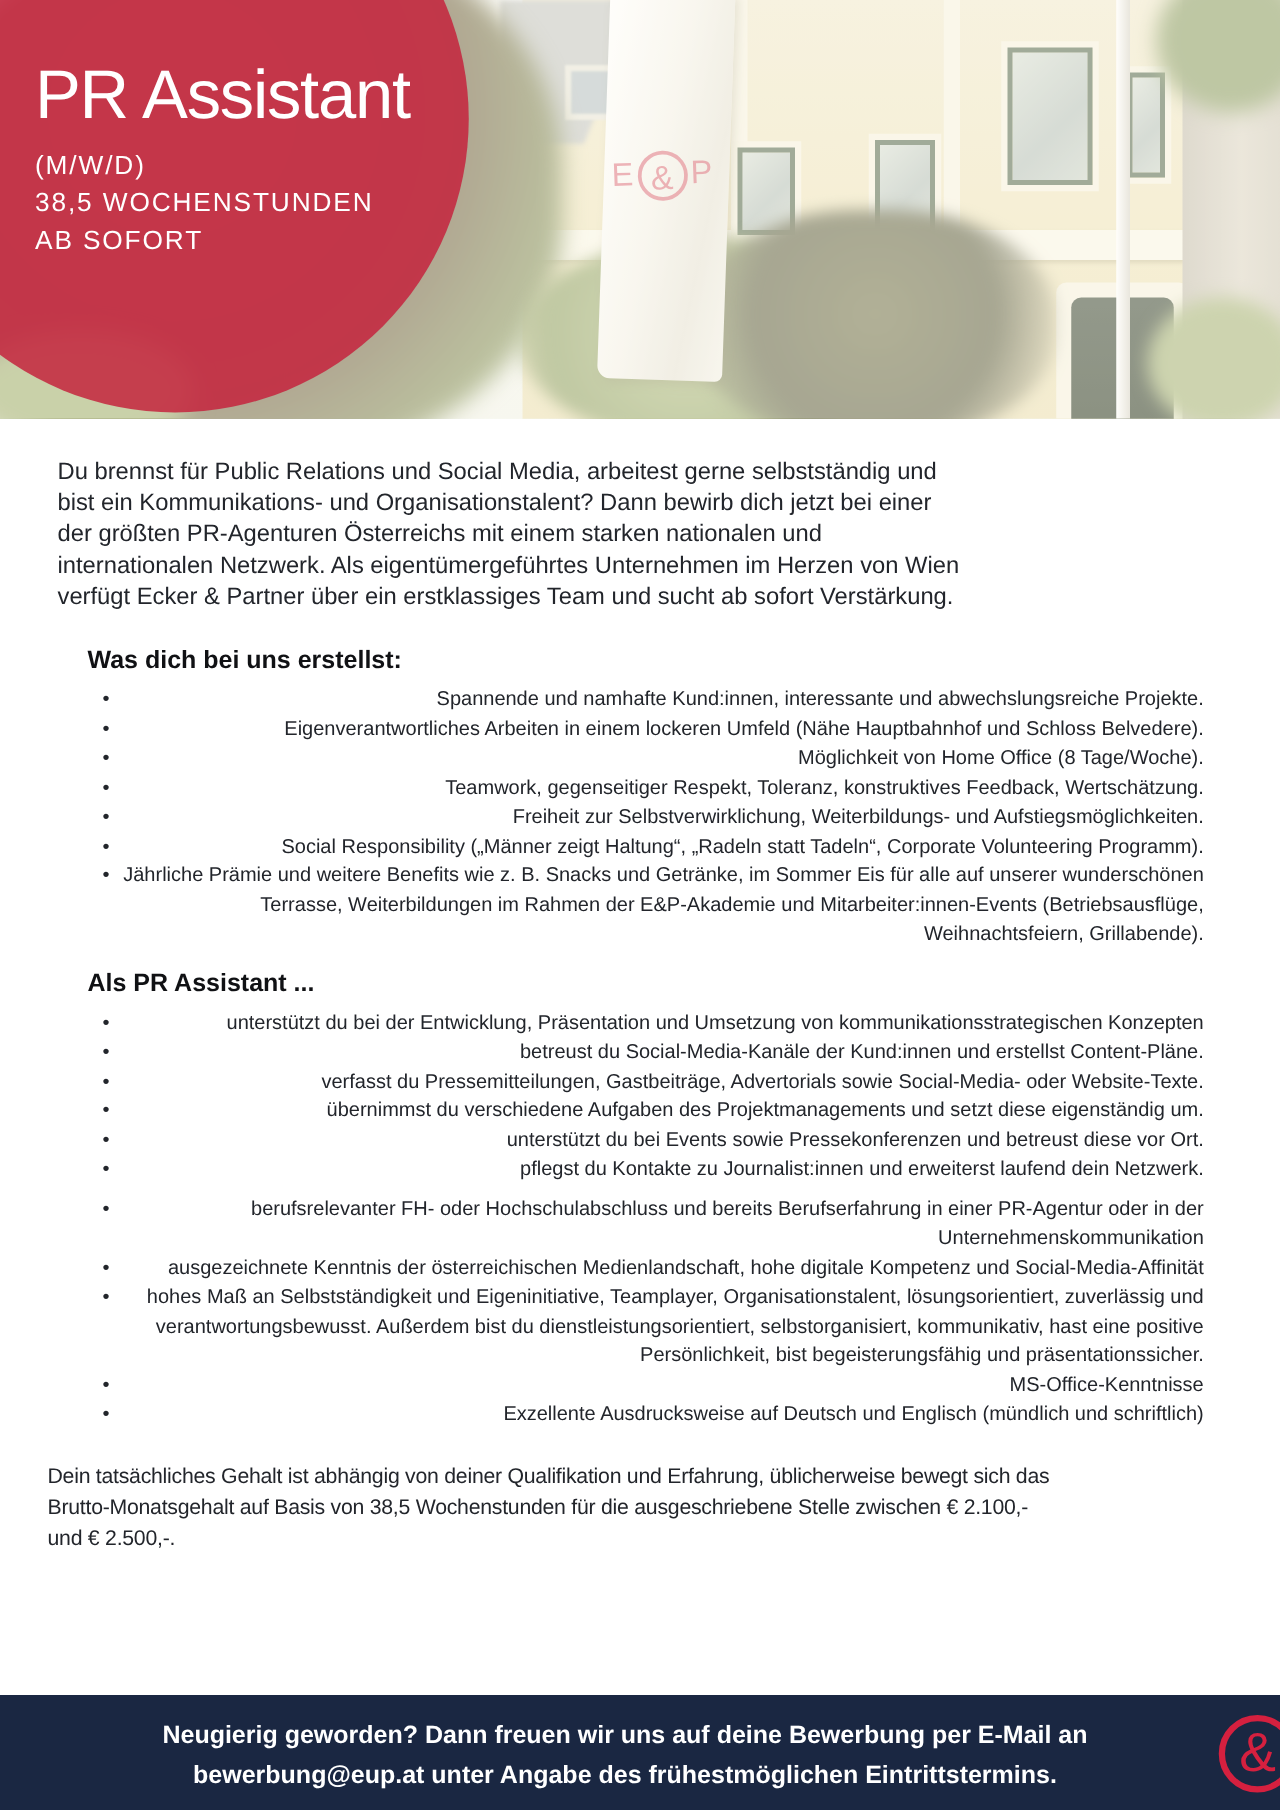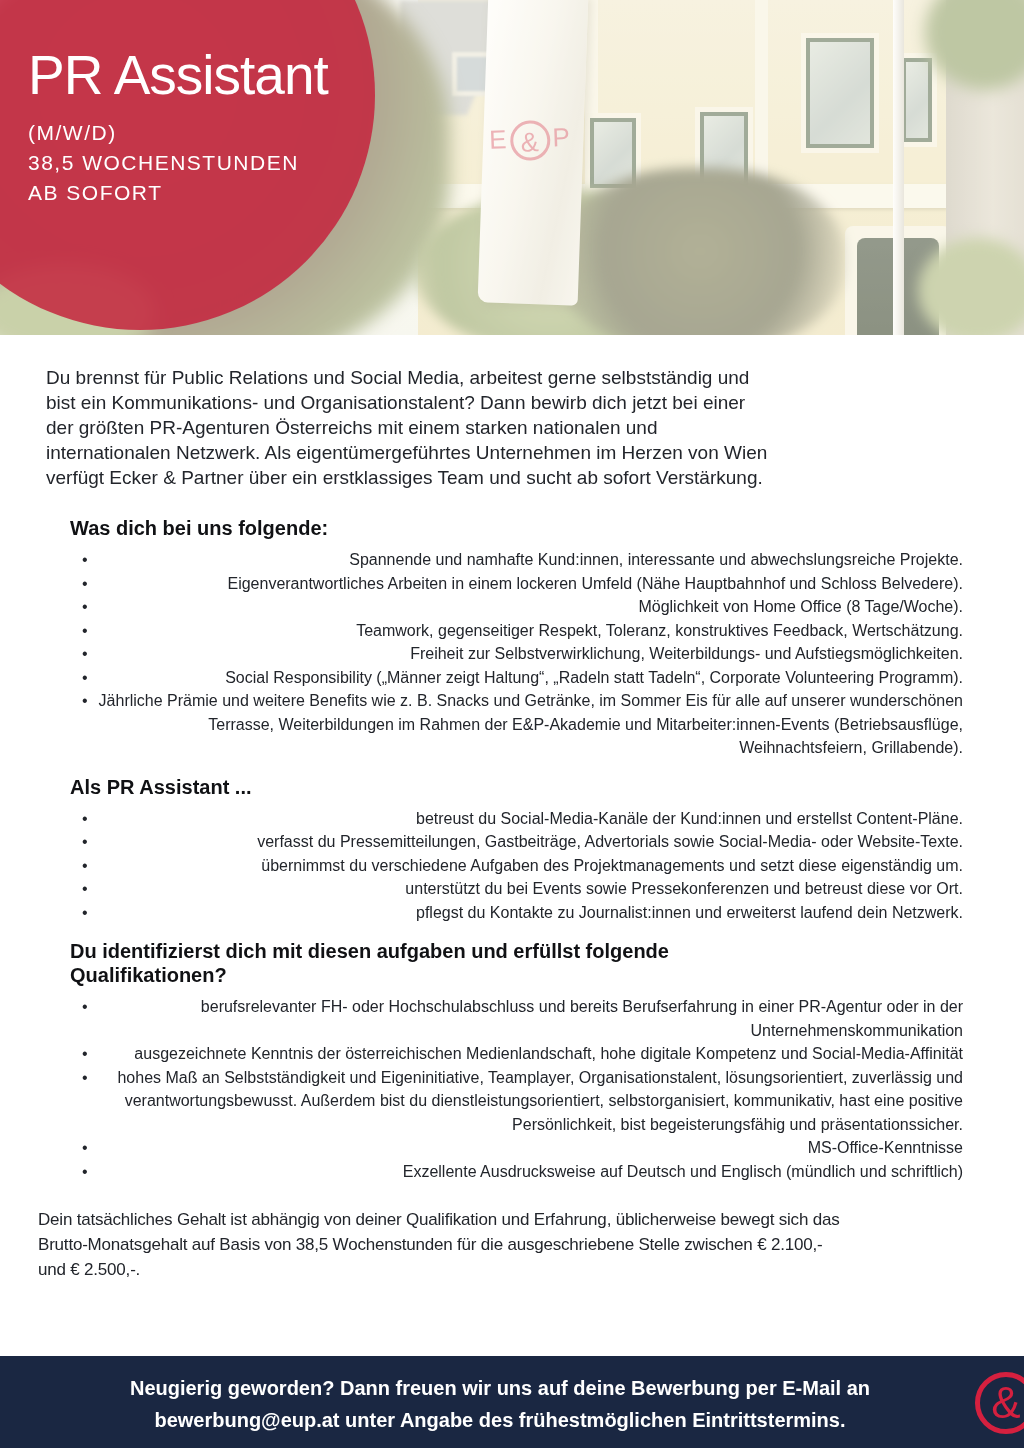--- a/index.html
+++ b/index.html
@@ -128,41 +128,41 @@
         <div>(M/W/D)</div>
         <div>38,5 WOCHENSTUNDEN</div>
         <div>AB SOFORT</div>
       </div>
     </div>
   </div>
 
   <div class="content">
     <p class="intro">Du brennst für Public Relations und Social Media, arbeitest gerne selbstständig und bist ein Kommunikations- und Organisationstalent? Dann bewirb dich jetzt bei einer der größten PR-Agenturen Österreichs mit einem starken nationalen und internationalen Netzwerk. Als eigentümergeführtes Unternehmen im Herzen von Wien verfügt Ecker &amp; Partner über ein erstklassiges Team und sucht ab sofort Verstärkung.</p>
 
-    <h2 class="section-heading first">Was dich bei uns folgende:</h2>
+    <h2 class="section-heading first">Was dich bei uns erstellst:</h2>
     <ul class="bullets">
       <li>Spannende und namhafte Kund:innen, interessante und abwechslungsreiche Projekte.</li>
       <li>Eigenverantwortliches Arbeiten in einem lockeren Umfeld (Nähe Hauptbahnhof und Schloss Belvedere).</li>
       <li>Möglichkeit von Home Office (8 Tage/Woche).</li>
       <li>Teamwork, gegenseitiger Respekt, Toleranz, konstruktives Feedback, Wertschätzung.</li>
       <li>Freiheit zur Selbstverwirklichung, Weiterbildungs- und Aufstiegsmöglichkeiten.</li>
       <li>Social Responsibility („Männer zeigt Haltung“, „Radeln statt Tadeln“, Corporate Volunteering Programm).</li>
       <li>Jährliche Prämie und weitere Benefits wie z. B. Snacks und Getränke, im Sommer Eis für alle auf unserer wunderschönen Terrasse, Weiterbildungen im Rahmen der E&amp;P-Akademie und Mitarbeiter:innen-Events (Betriebsausflüge, Weihnachtsfeiern, Grillabende).</li>
     </ul>
 
     <h2 class="section-heading">Als PR Assistant ...</h2>
     <ul class="bullets">
+      <li>unterstützt du bei der Entwicklung, Präsentation und Umsetzung von kommunikationsstrategischen Konzepten</li>
       <li>betreust du Social-Media-Kanäle der Kund:innen und erstellst Content-Pläne.</li>
       <li>verfasst du Pressemitteilungen, Gastbeiträge, Advertorials sowie Social-Media- oder Website-Texte.</li>
       <li>übernimmst du verschiedene Aufgaben des Projektmanagements und setzt diese eigenständig um.</li>
       <li>unterstützt du bei Events sowie Pressekonferenzen und betreust diese vor Ort.</li>
       <li>pflegst du Kontakte zu Journalist:innen und erweiterst laufend dein Netzwerk.</li>
     </ul>
 
-    <h2 class="section-heading">Du identifizierst dich mit diesen aufgaben und erfüllst folgende Qualifikationen?</h2>
     <ul class="bullets">
       <li>berufsrelevanter FH- oder Hochschulabschluss und bereits Berufserfahrung in einer PR-Agentur oder in der Unternehmenskommunikation</li>
       <li>ausgezeichnete Kenntnis der österreichischen Medienlandschaft, hohe digitale Kompetenz und Social-Media-Affinität</li>
       <li>hohes Maß an Selbstständigkeit und Eigeninitiative, Teamplayer, Organisationstalent, lösungsorientiert, zuverlässig und verantwortungsbewusst. Außerdem bist du dienstleistungsorientiert, selbstorganisiert, kommunikativ, hast eine positive Persönlichkeit, bist begeisterungsfähig und präsentationssicher.</li>
       <li>MS-Office-Kenntnisse</li>
       <li>Exzellente Ausdrucksweise auf Deutsch und Englisch (mündlich und schriftlich)</li>
     </ul>
 
     <p class="salary">Dein tatsächliches Gehalt ist abhängig von deiner Qualifikation und Erfahrung, üblicherweise bewegt sich das Brutto-Monatsgehalt auf Basis von 38,5 Wochenstunden für die ausgeschriebene Stelle zwischen € 2.100,- und € 2.500,-.</p>
   </div>

